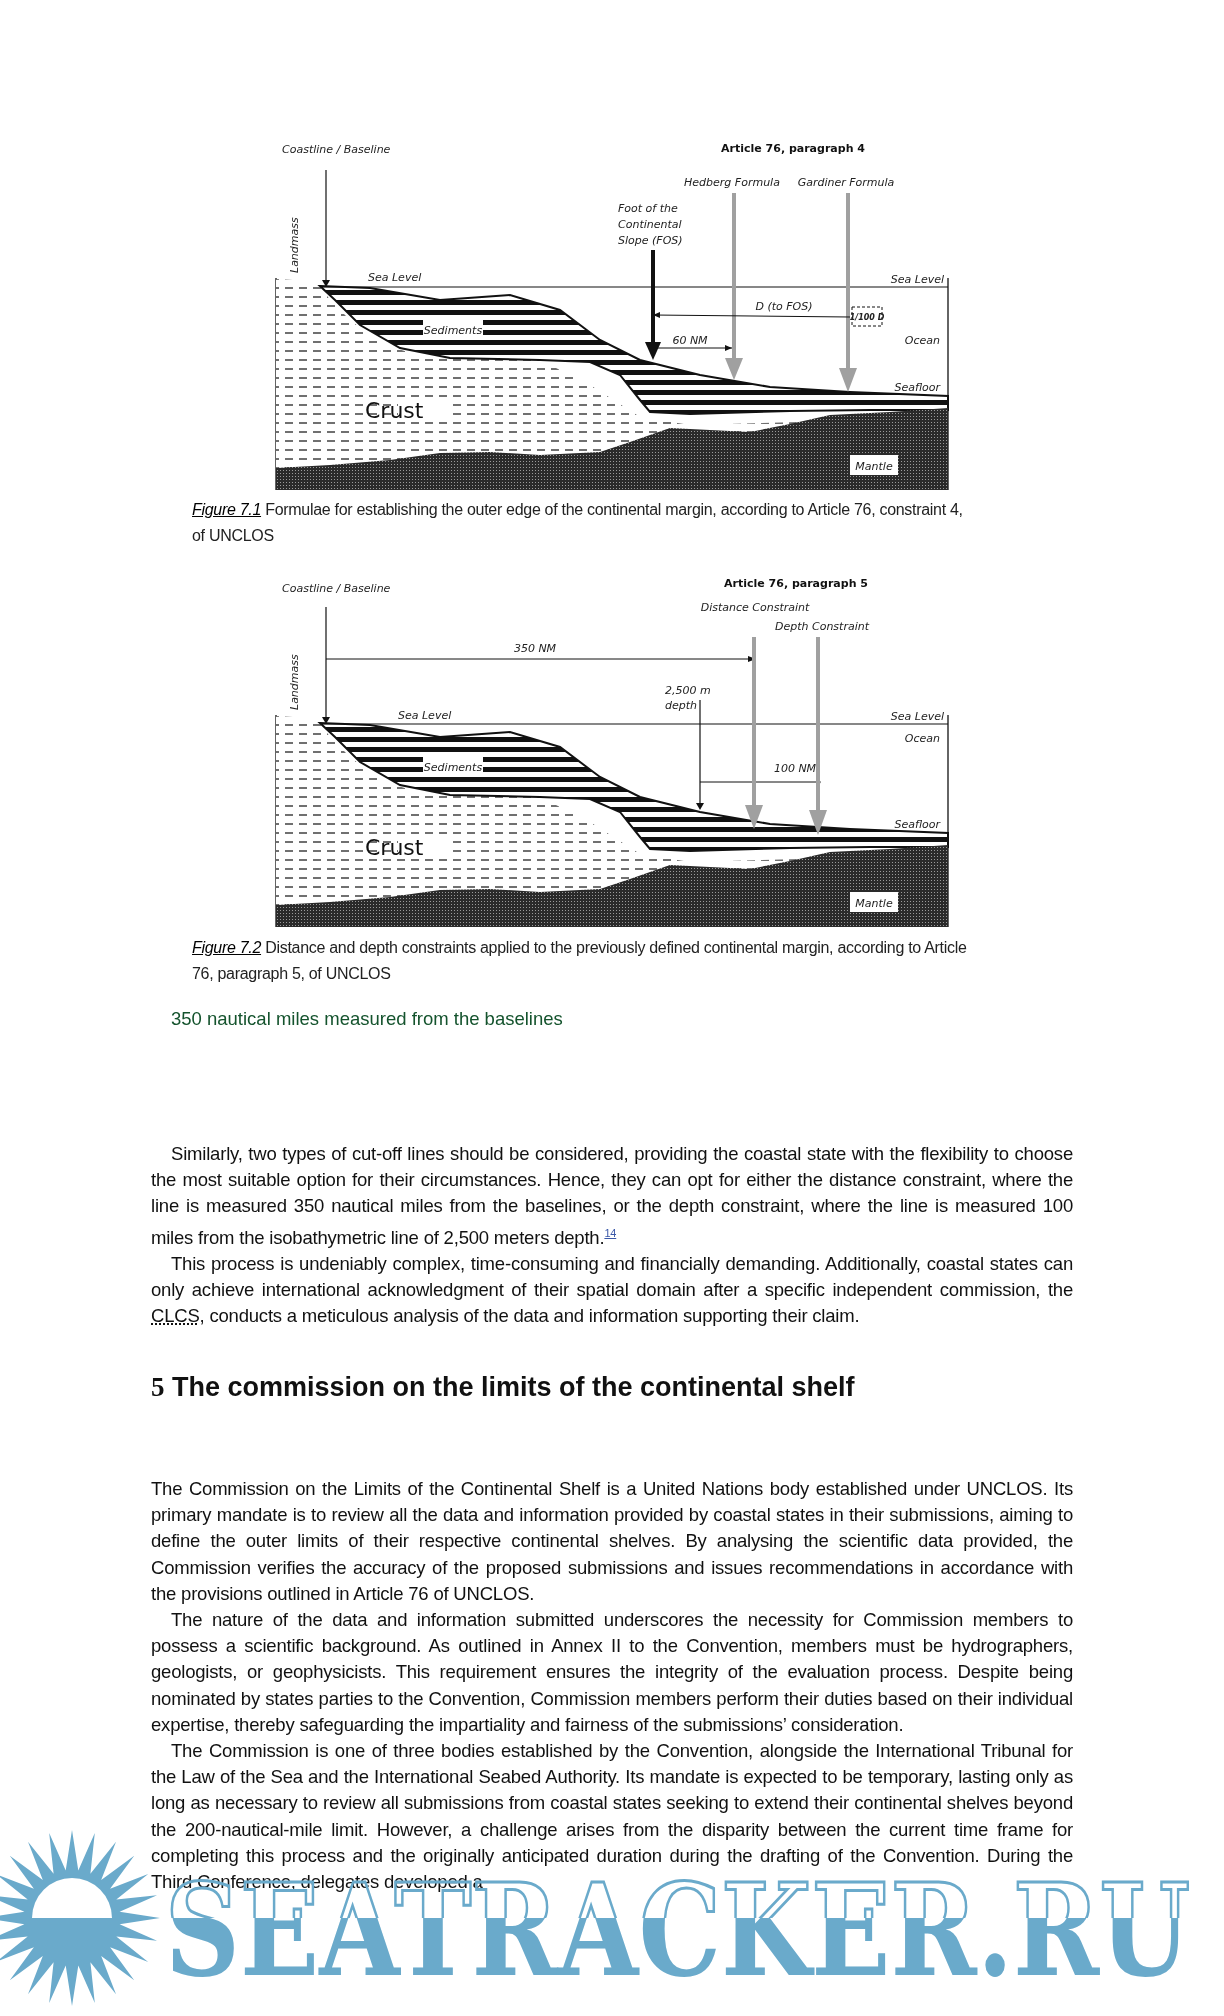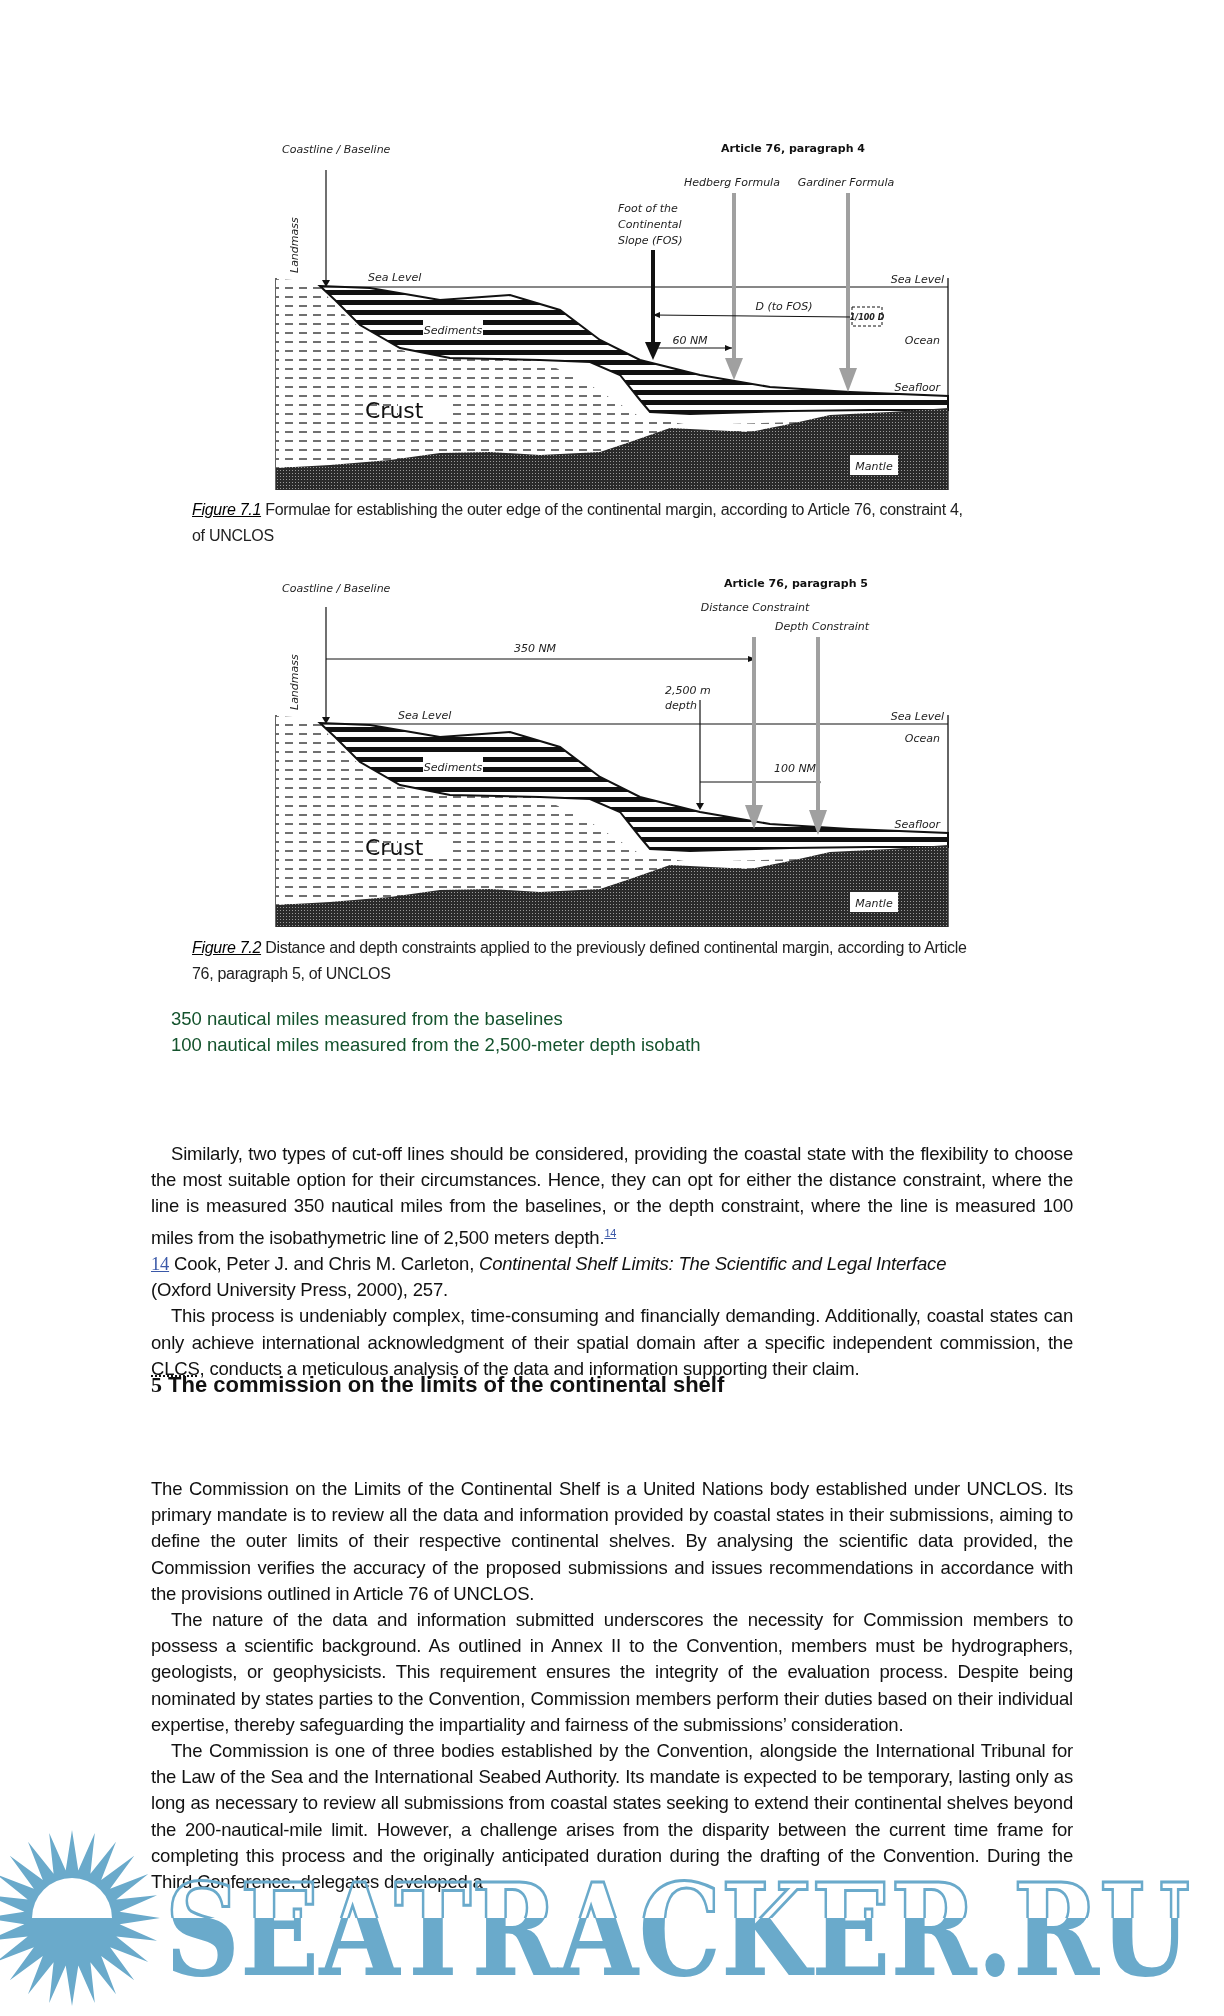--- a/index.html
+++ b/index.html
@@ -14,21 +14,21 @@
              color: #222; letter-spacing: -0.3px; }
   .caption .figlink { color: #000000; font-style: italic; text-decoration: underline; }
   .text { position: absolute; left: 151px; width: 922px; font-size: 18.5px; line-height: 26.2px;
           text-align: justify; color: #111; letter-spacing: -0.2px; }
   .text p { margin: 0; }
   .indent { text-indent: 20px; }
   .list { position: absolute; left: 171px; font-size: 18.5px; line-height: 26px; color: #14532d; }
   .sup { font-size: 11px; vertical-align: super; color: #3a58a8; text-decoration: underline; }
   .fnref { color: #3a58a8; text-decoration: underline; font-family: "Liberation Serif", serif; }
   .abbr { text-decoration: underline dotted; }
-  .heading { position: absolute; left: 151px; top: 1372px; font-size: 22px; font-weight: bold; color: #111; margin: 0; }
+  .heading { position: absolute; left: 151px; top: 1372px; font-size: 27px; font-weight: bold; color: #111; margin: 0; }
   .heading .hnum { font-family: "Liberation Serif", serif; }
   .watermark { position: absolute; left: 0; top: 1830px; width: 1060px; height: 186px; }
 </style>
 </head>
 <body>
 
 <div class="fig" style="top:130px;">
   <svg viewBox="0 0 700 380">
     <defs>
       <pattern id="dash1" width="14" height="9" patternUnits="userSpaceOnUse">
@@ -170,26 +170,24 @@
   </svg>
 </div>
 
 <div class="caption" style="top:935px;">
   <span class="figlink">Figure 7.2</span><span> Distance and depth constraints applied to the previously defined continental margin, according to Article</span><br>
   <span>76, paragraph 5, of UNCLOS</span>
 </div>
 
 <div class="list" style="top:1006px;">
   <div>350 nautical miles measured from the baselines</div>
-  <div>100 nautical miles measured from the 2,500-meter depth isobath</div>
 </div>
 
 <div class="text" style="top:1141px;">
   <p class="indent"><span>Similarly, two types of cut-off lines should be considered, providing the coastal state with the flexibility to choose the most suitable option for their circumstances. Hence, they can opt for either the distance constraint, where the line is measured 350 nautical miles from the baselines, or the depth constraint, where the line is measured 100 miles from the isobathymetric line of 2,500 meters depth.</span><a class="sup">14</a></p>
-  <p><a class="fnref">14</a><span> Cook, Peter J. and Chris M. Carleton, </span><i>Continental Shelf Limits: The Scientific and Legal Interface</i><br><span>(Oxford University Press, 2000), 257.</span></p>
   <p class="indent"><span>This process is undeniably complex, time-consuming and financially demanding. Additionally, coastal states can only achieve international acknowledgment of their spatial domain after a specific independent commission, the </span><span class="abbr">CLCS</span><span>, conducts a meticulous analysis of the data and information supporting their claim.</span></p>
 </div>
 
 <h2 class="heading"><span class="hnum">5</span><span> The commission on the limits of the continental shelf</span></h2>
 
 <div class="text" style="top:1476px;">
   <p>The Commission on the Limits of the Continental Shelf is a United Nations body established under UNCLOS. Its primary mandate is to review all the data and information provided by coastal states in their submissions, aiming to define the outer limits of their respective continental shelves. By analysing the scientific data provided, the Commission verifies the accuracy of the proposed submissions and issues recommendations in accordance with the provisions outlined in Article 76 of UNCLOS.</p>
   <p class="indent">The nature of the data and information submitted underscores the necessity for Commission members to possess a scientific background. As outlined in Annex II to the Convention, members must be hydrographers, geologists, or geophysicists. This requirement ensures the integrity of the evaluation process. Despite being nominated by states parties to the Convention, Commission members perform their duties based on their individual expertise, thereby safeguarding the impartiality and fairness of the submissions’ consideration.</p>
   <p class="indent">The Commission is one of three bodies established by the Convention, alongside the International Tribunal for the Law of the Sea and the International Seabed Authority. Its mandate is expected to be temporary, lasting only as long as necessary to review all submissions from coastal states seeking to extend their continental shelves beyond the 200-nautical-mile limit. However, a challenge arises from the disparity between the current time frame for completing this process and the originally anticipated duration during the drafting of the Convention. During the Third Conference, delegates developed a</p>
 </div>

